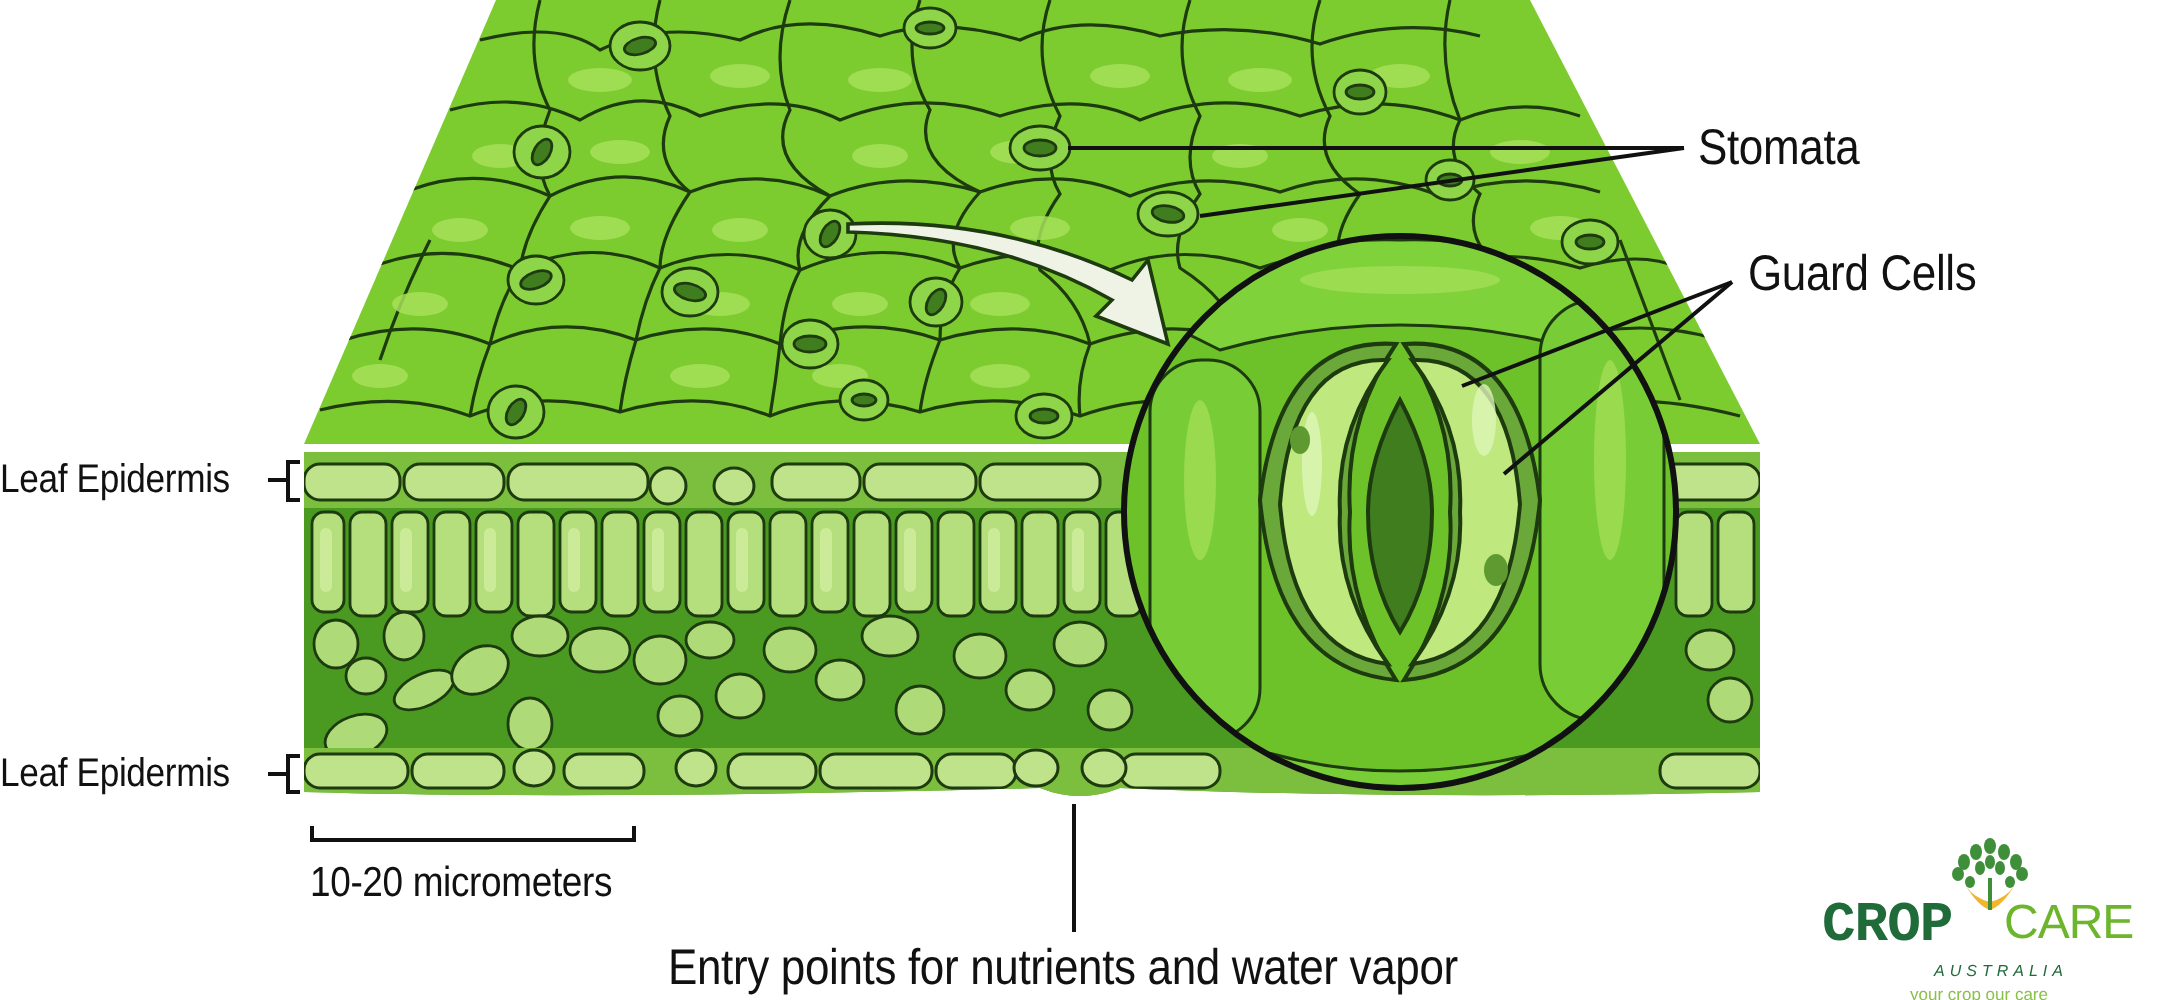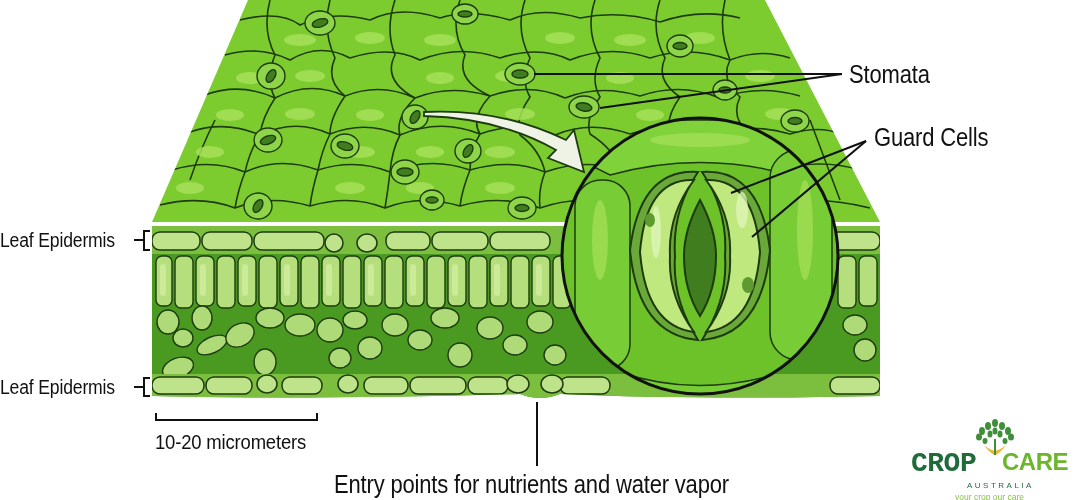--- a/index.html
+++ b/index.html
@@ -12,22 +12,22 @@
     letter-spacing: -0.2px;
   }
   .lbl-stomata { left: 849px; top: 60px; font-size: 25px; }
   .lbl-guard { left: 874px; top: 123px; font-size: 25px; }
   .lbl-epi-top { left: 0px; top: 229px; font-size: 20px; }
   .lbl-epi-bot { left: 0px; top: 376px; font-size: 20px; }
   .lbl-scale { left: 155px; top: 430px; font-size: 21px; }
   .lbl-entry { left: 334px; top: 470px; font-size: 25px; }
   .logo { position: absolute; left: 905px; top: 415px; width: 175px; height: 85px; }
   .logo-crop { position: absolute; left: 6px; top: 33px; font-size: 28px; font-weight: bold; color: #1f6b3a; letter-spacing: -0.5px; font-family: Liberation Mono, monospace; text-align: right; }
-  .logo-care { position: absolute; left: 97px; top: 33px; font-size: 24px; font-weight: bold; color: #6cb52d; letter-spacing: -0.5px; font-family: "Liberation Sans", sans-serif; }
-  .logo-country { position: absolute; left: 62px; top: 66px; font-size: 8px; letter-spacing: 2.5px; color: #1f6b3a; font-family: "Liberation Sans", sans-serif; }
+  .logo-care { position: absolute; left: 97px; top: 33px; font-size: 24px; font-weight: normal; color: #6cb52d; letter-spacing: -0.5px; font-family: "Liberation Sans", sans-serif; }
+  .logo-country { position: absolute; left: 62px; top: 66px; font-size: 8px; letter-spacing: 2.5px; color: #1f6b3a; font-family: "Liberation Sans", sans-serif; font-style: italic; }
   .logo-tag { position: absolute; left: 50px; top: 77px; font-size: 8.5px; color: #8bbf4a; font-family: "Liberation Sans", sans-serif; }
 </style>
 </head>
 <body>
 
 <div id="stage">
 <svg width="1080" height="500" viewBox="0 0 1080 500" xmlns="http://www.w3.org/2000/svg">
   <defs>
     <clipPath id="topClip">
           <polygon points="248,0 765,0 880,222 152,222"></polygon>

